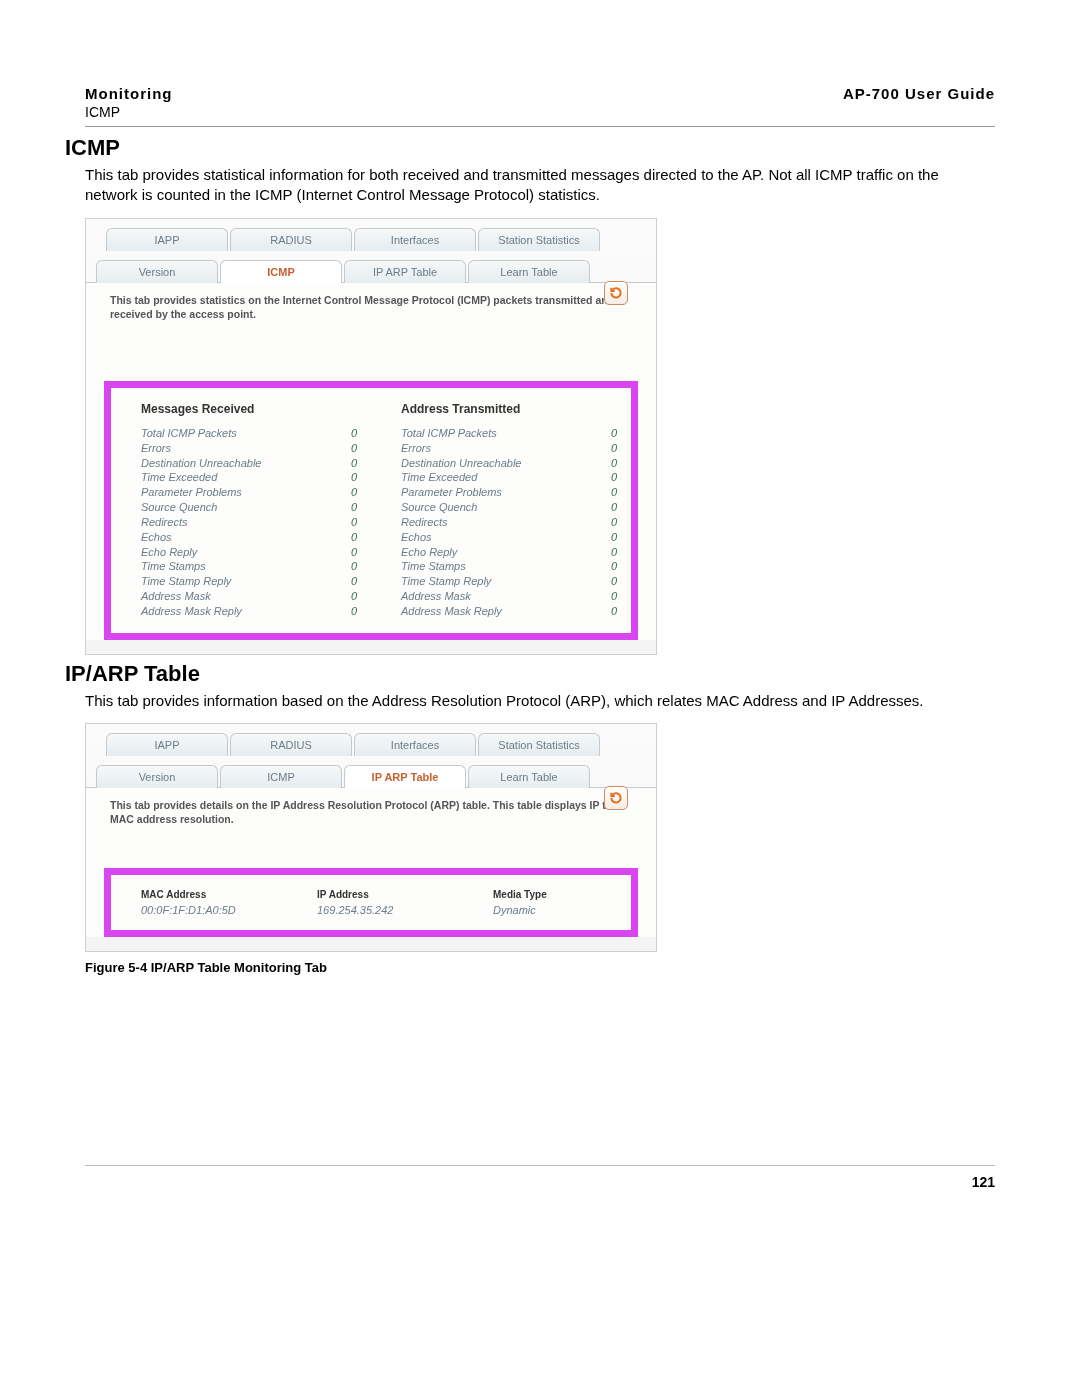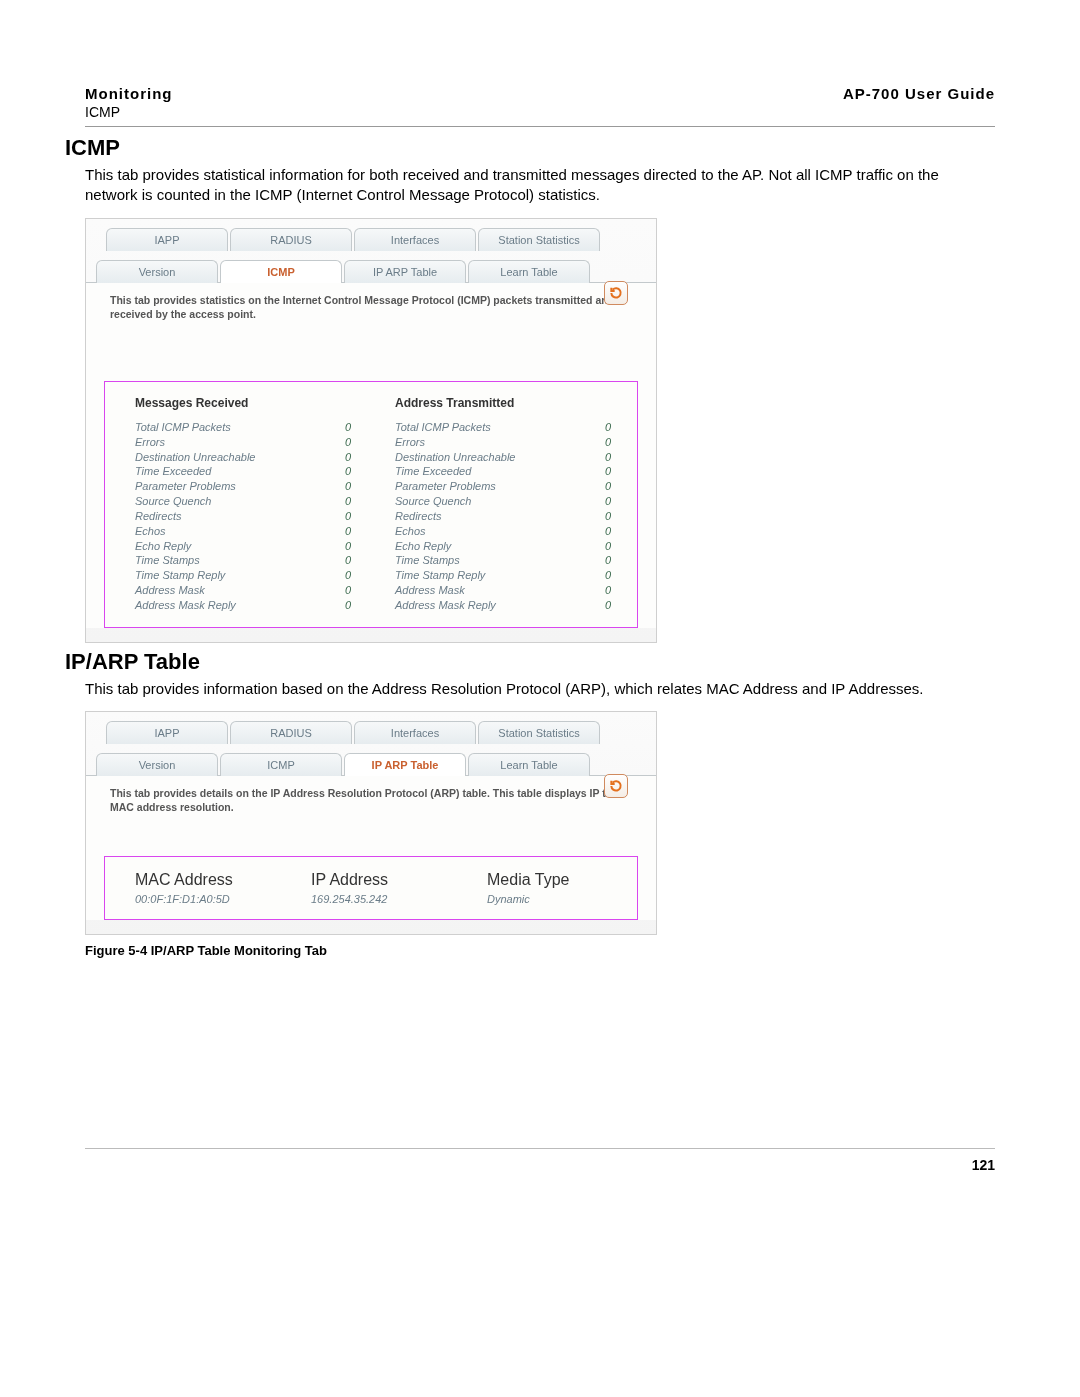--- a/index.html
+++ b/index.html
@@ -91,21 +91,21 @@
     background: #fff;
     z-index: 2;
   }
   .tab-panel {
     border-top: 1px solid #c3c9cc;
     margin-top: -1px;
     background: #fdfdfc;
     padding: 0;
   }
   .inner-box {
-    border: 1px solid #d946ef;
+    border: 7px solid #d946ef;
     margin: 24px 18px 14px 18px;
     background: #fdfdfb;
     padding: 14px 18px 14px 30px;
     position: relative;
   }
   .desc {
     font-size: 10.5px;
     font-weight: bold;
     color: #555;
     margin: 10px 24px 4px 24px;
@@ -150,22 +150,22 @@
     font-style: italic;
     padding-right: 44px;
   }
   .stat-row .val { color:#3f6d52; font-style: italic; }
 
   .arp-cols {
     display: flex;
   }
   .arp-col { flex: 0 0 176px; }
   .arp-head {
-    font-weight: normal;
-    font-size: 16px;
+    font-weight: bold;
+    font-size: 10px;
     color: #333;
     margin-bottom: 4px;
   }
   .arp-val {
     font-size: 11px;
     color: #6a7c88;
     font-style: italic;
   }
 
   .footer-rule {

